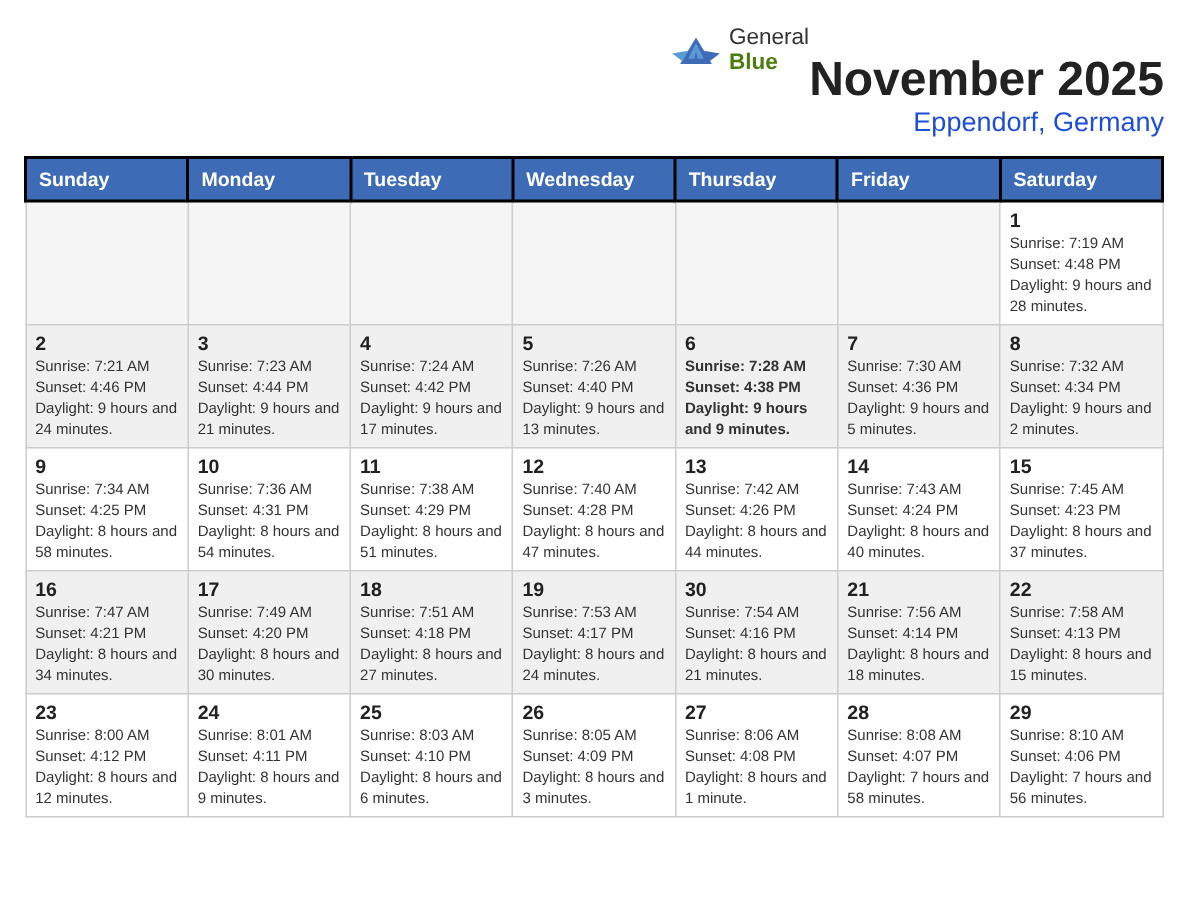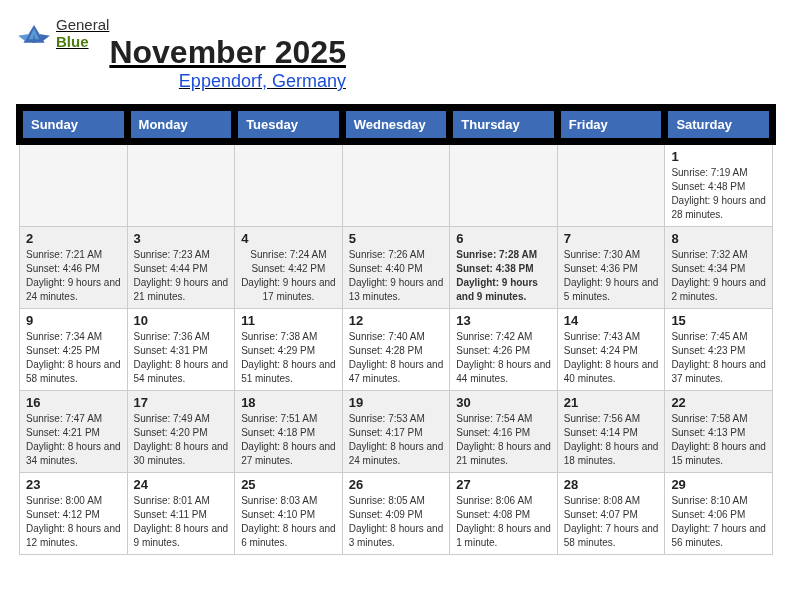--- a/index.html
+++ b/index.html
@@ -5,24 +5,23 @@
     * { box-sizing: border-box; margin: 0; padding: 0; }
     body {
       font-family: Arial, sans-serif;
       background: #fff;
       width: 792px;
       min-height: 612px;
       padding: 16px;
     }
     .header {
       display: flex;
-      justify-content: flex-start;
+      justify-content: flex-end;
       align-items: flex-start;
       margin-bottom: 12px;
-      text-decoration: underline;
     }
     .logo {
       display: flex;
       align-items: center;
       gap: 4px;
     }
     .logo-bird {
       width: 36px;
       height: 30px;
     }
@@ -44,21 +43,21 @@
       border-collapse: collapse;
       border: 1px solid #ccc;
     }
     .calendar th {
       background-color: #3d6bb5;
       color: #fff;
       text-align: left;
       padding: 6px 8px;
       font-size: 13px;
       font-weight: bold;
-      border: 7px solid #000000;
+      border: 2px solid #000000;
     }
     .calendar td {
       vertical-align: top;
       border: 1px solid #ccc;
       padding: 4px 6px;
       width: calc(100% / 7);
       min-height: 80px;
       background: #fff;
     }
     .calendar tr:nth-child(even) td {
@@ -149,21 +148,21 @@
 Daylight: 9 hours and 24 minutes.</div>
         </td>
         <td>
           <div class="day-number">3</div>
           <div class="day-info" style="white-space: pre-line;">Sunrise: 7:23 AM
 Sunset: 4:44 PM
 Daylight: 9 hours and 21 minutes.</div>
         </td>
         <td>
           <div class="day-number">4</div>
-          <div class="day-info" style="white-space: pre-line; text-align: center;">Sunrise: 7:24 AM
+          <div class="day-info" style="white-space: pre-line;">Sunrise: 7:24 AM
 Sunset: 4:42 PM
 Daylight: 9 hours and 17 minutes.</div>
         </td>
         <td>
           <div class="day-number">5</div>
           <div class="day-info" style="white-space: pre-line;">Sunrise: 7:26 AM
 Sunset: 4:40 PM
 Daylight: 9 hours and 13 minutes.</div>
         </td>
         <td>

